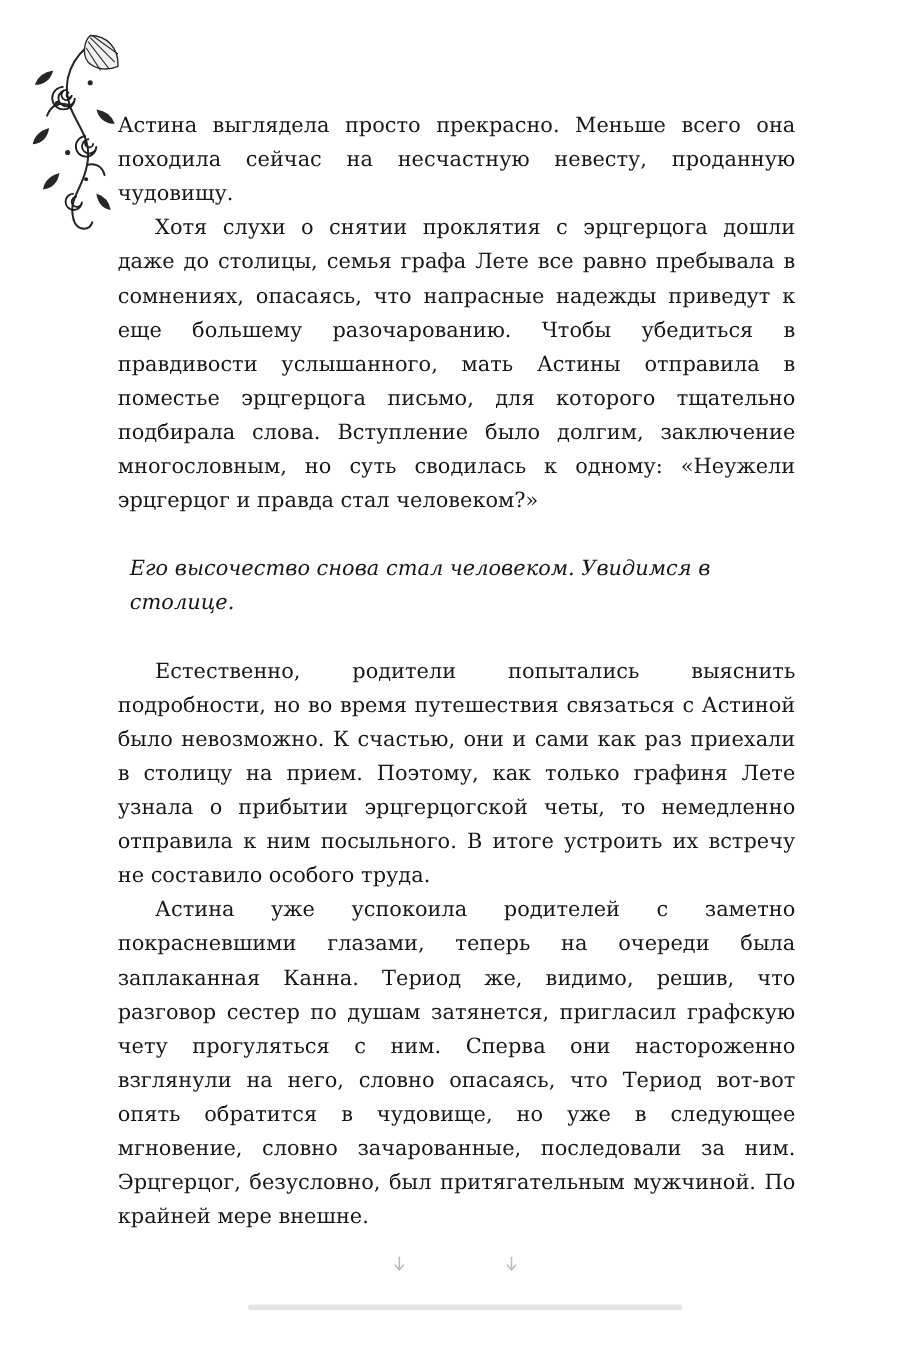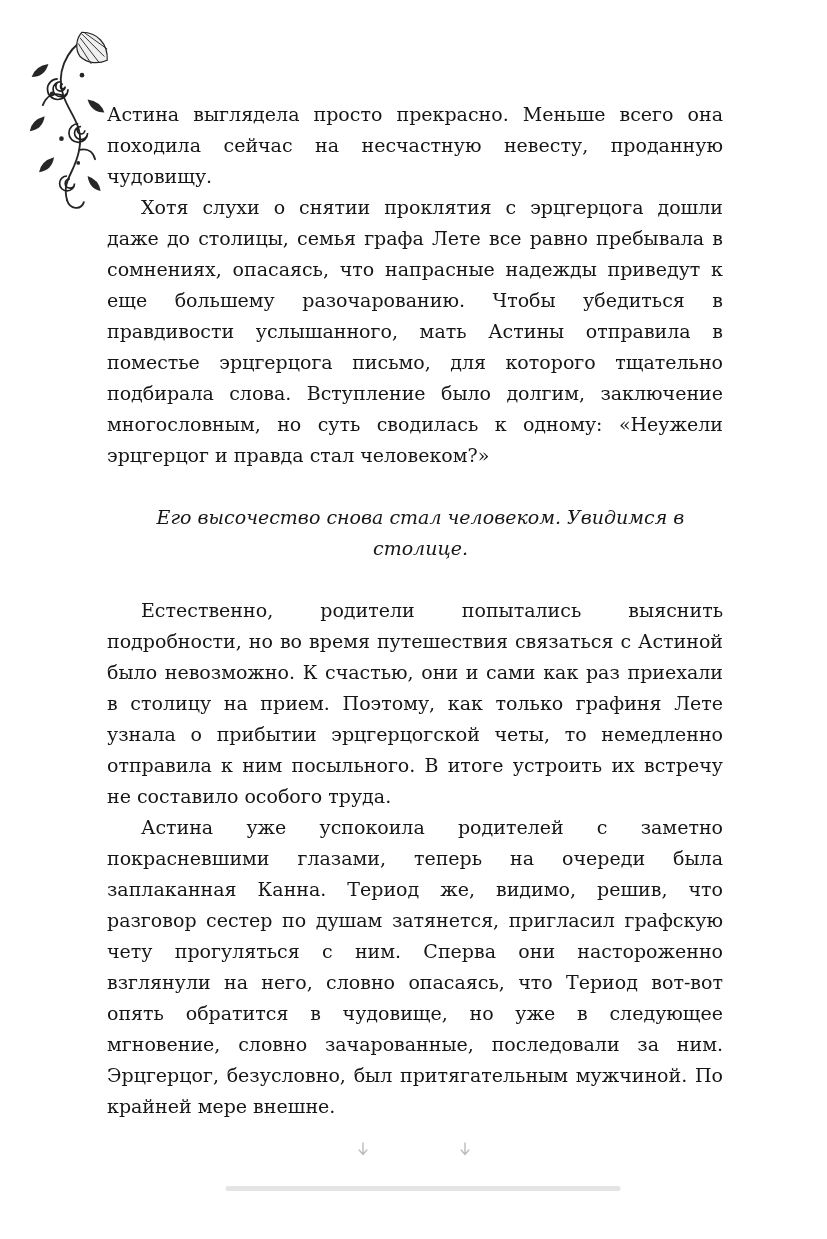--- a/index.html
+++ b/index.html
@@ -37,21 +37,21 @@
     font-size: 19px;
     line-height: 31px;
     text-align: justify;
   }
   .text-block p { margin: 0; }
   .para.indent { text-indent: 34px; }
   .para.first  { text-indent: 0; }
   .para.letter {
     font-style: italic;
     text-indent: 0;
-    text-align: center;
+    text-align: left;
     margin: 31px 0 31px 11px;
   }
 
   
   .footer-arrows {
     position: absolute;
     left: 0;
     top: 1142px;
     width: 827px;
     display: flex;

